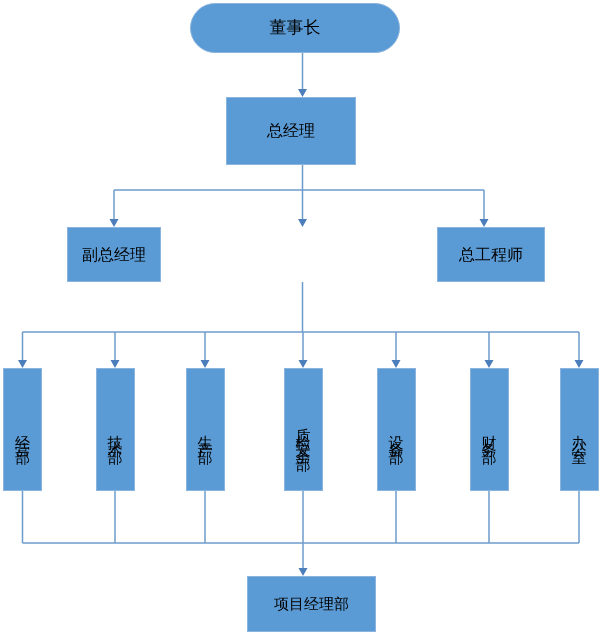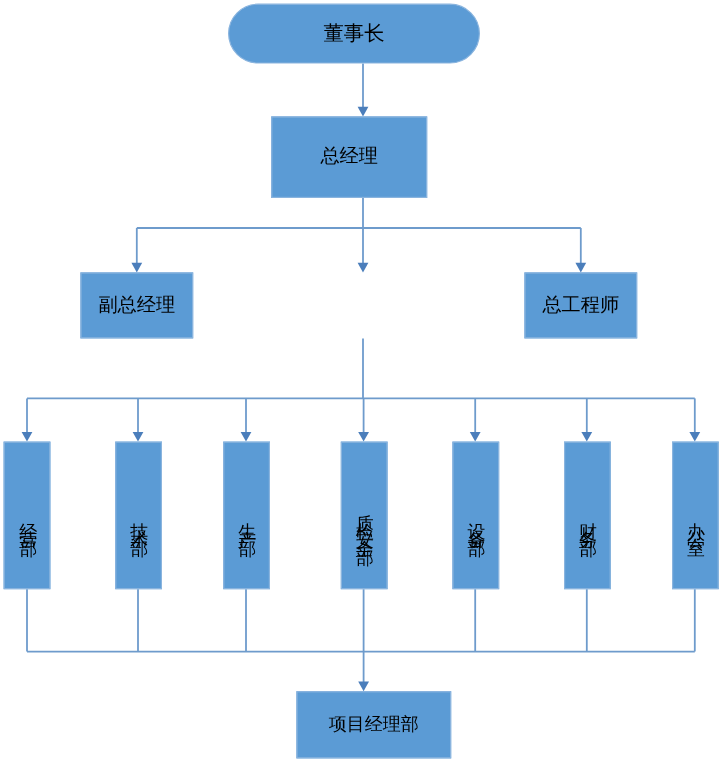--- a/index.html
+++ b/index.html
@@ -106,21 +106,21 @@
       <polygon points="574.5,360 583.5,360 579,368"></polygon>
       <polygon points="298.5,568 307.5,568 303,576"></polygon>
     </g>
   </svg>
 
   <div class="node pill" style="left:190px; top:3px; width:210px; height:50px;">董事长</div>
 
   <div class="node" style="left:226px; top:97px; width:130px; height:68px;">总经理</div>
 
   <div class="node" style="left:67px; top:227px; width:94px; height:55px;">副总经理</div>
-  <div class="node" style="left:437px; top:227px; width:94px; height:55px;">总工程师</div>
+  <div class="node" style="left:437px; top:227px; width:108px; height:55px;">总工程师</div>
 
   <div class="node vnode" style="left:3px; top:368px; width:39px; height:123px;">
     <span class="vtext">经营部</span>
   </div>
   <div class="node vnode" style="left:95.5px; top:368px; width:39px; height:123px;">
     <span class="vtext">技术部</span>
   </div>
   <div class="node vnode" style="left:185.5px; top:368px; width:39px; height:123px;">
     <span class="vtext">生产部</span>
   </div>

